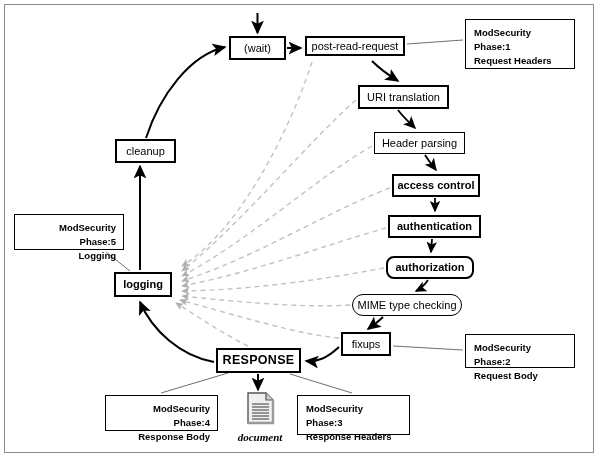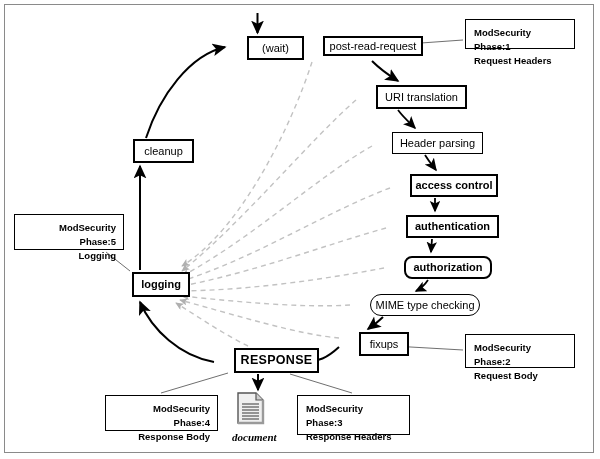--- a/index.html
+++ b/index.html
@@ -38,21 +38,20 @@
     box-sizing: border-box;
     background: #ffffff;
     border: 2px solid #000000;
     display: flex;
     align-items: center;
     justify-content: center;
     text-align: center;
     color: #000000;
     white-space: nowrap;
     line-height: 1;
-    margin-left: 18px;
   }
   .node.thin { border-width: 1.5px; }
   .node .lbl {
     font-size: 11px;
     padding: 0 5px;
   }
   .node.bold .lbl { font-weight: bold; }
   .node.big .lbl { font-size: 12.5px; font-weight: bold; letter-spacing: .3px; }
   
   .anno {
@@ -64,21 +63,21 @@
     color: #000000;
     font-size: 9.5px;
     font-weight: bold;
     line-height: 1.45;
   }
   .anno.right { text-align: right; padding-left: 12px; }
   .anno .l2 { display: block; }
   
   .docwrap {
     position: absolute;
-    text-align: left;
+    text-align: center;
   }
   .doc-caption {
     font-size: 11px;
     font-weight: bold;
     font-style: italic;
     color: #000000;
     margin-top: 1px;
     font-family: "Liberation Serif", serif;
   }
 </style>
@@ -197,21 +196,21 @@
   </div>
 
   <div class="node bold" style="left:114px;top:272px;width:58px;height:25px;">
     <span class="lbl">logging</span>
   </div>
 
   <div class="node" style="left:115px;top:139px;width:61px;height:24px;">
     <span class="lbl">cleanup</span>
   </div>
 
-  <div class="anno" style="left:465px;top:19px;width:110px;height:30px;">
+  <div class="anno" style="left:465px;top:19px;width:110px;height:50px;">
     <span class="l1">ModSecurity Phase:1</span>
     <span class="l2">Request Headers</span>
   </div>
 
   <div class="anno right" style="left:14px;top:214px;width:110px;height:36px;">
     <span class="l1">ModSecurity Phase:5</span>
     <span class="l2">Logging</span>
   </div>
 
   <div class="anno" style="left:465px;top:334px;width:110px;height:34px;">

